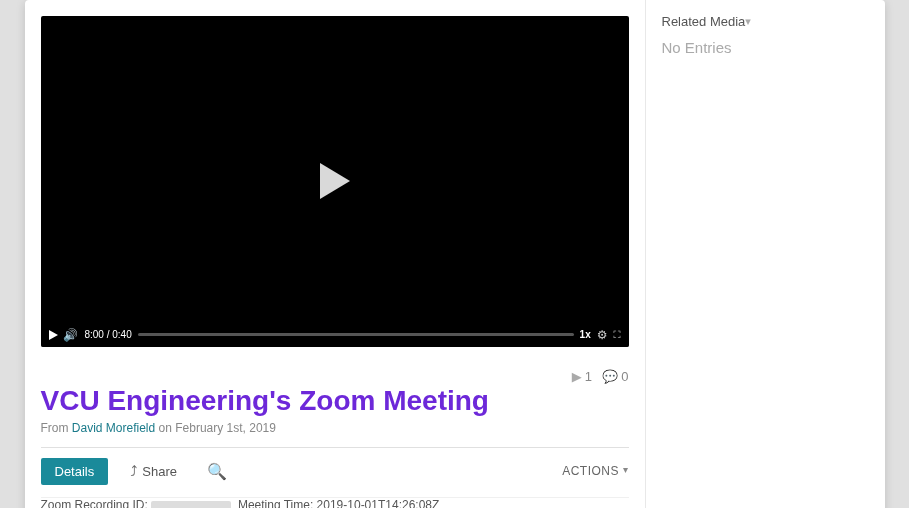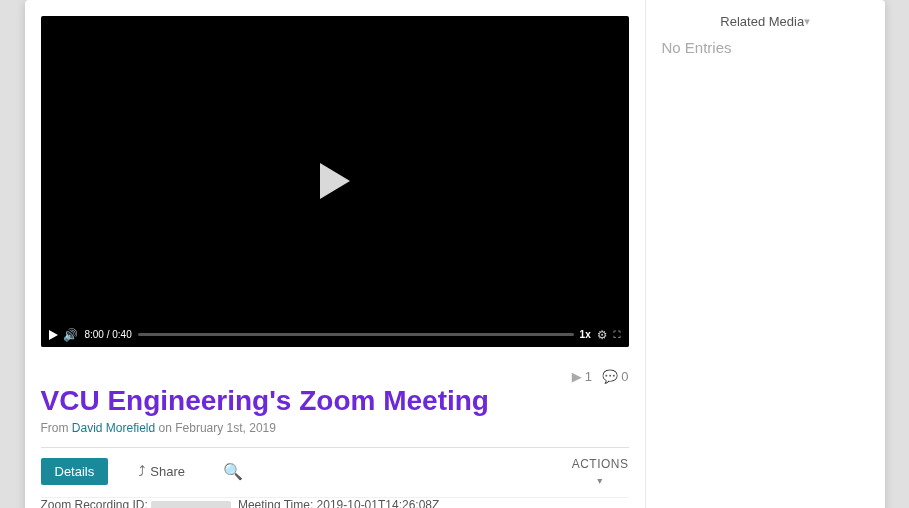--- a/index.html
+++ b/index.html
@@ -143,21 +143,21 @@
       font-size: 13px;
       color: #aaa;
     }
     
     .tabs-bar {
       display: flex;
       align-items: center;
       border-top: 1px solid #e0e0e0;
       margin-top: 12px;
       padding-top: 8px;
-      gap: 20px;
+      gap: 12px;
     }
     .tab-details {
       background: #1a8a9a;
       color: #fff;
       border: none;
       padding: 6px 14px;
       font-size: 13px;
       border-radius: 2px;
       cursor: pointer;
     }
@@ -188,21 +188,20 @@
       margin-left: auto;
       background: none;
       border: none;
       color: #666;
       font-size: 12px;
       cursor: pointer;
       display: flex;
       gap: 4px;
       text-transform: uppercase;
       letter-spacing: 0.5px;
-      flex-direction: column;
     }
     .chevron-down {
       font-size: 10px;
       color: #888;
     }
     
     .details-section {
       margin-top: 10px;
       font-size: 12px;
       color: #555;
@@ -214,21 +213,21 @@
       background: #ddd;
       width: 80px;
       height: 10px;
       border-radius: 2px;
       vertical-align: middle;
     }
     
     .related-header {
       display: flex;
       align-items: center;
-      justify-content: center;
+      justify-content: flex-start;
       margin-bottom: 10px;
     }
     .related-title {
       font-size: 13px;
       color: #555;
       font-weight: normal;
     }
     .related-chevron {
       font-size: 11px;
       color: #aaa;

